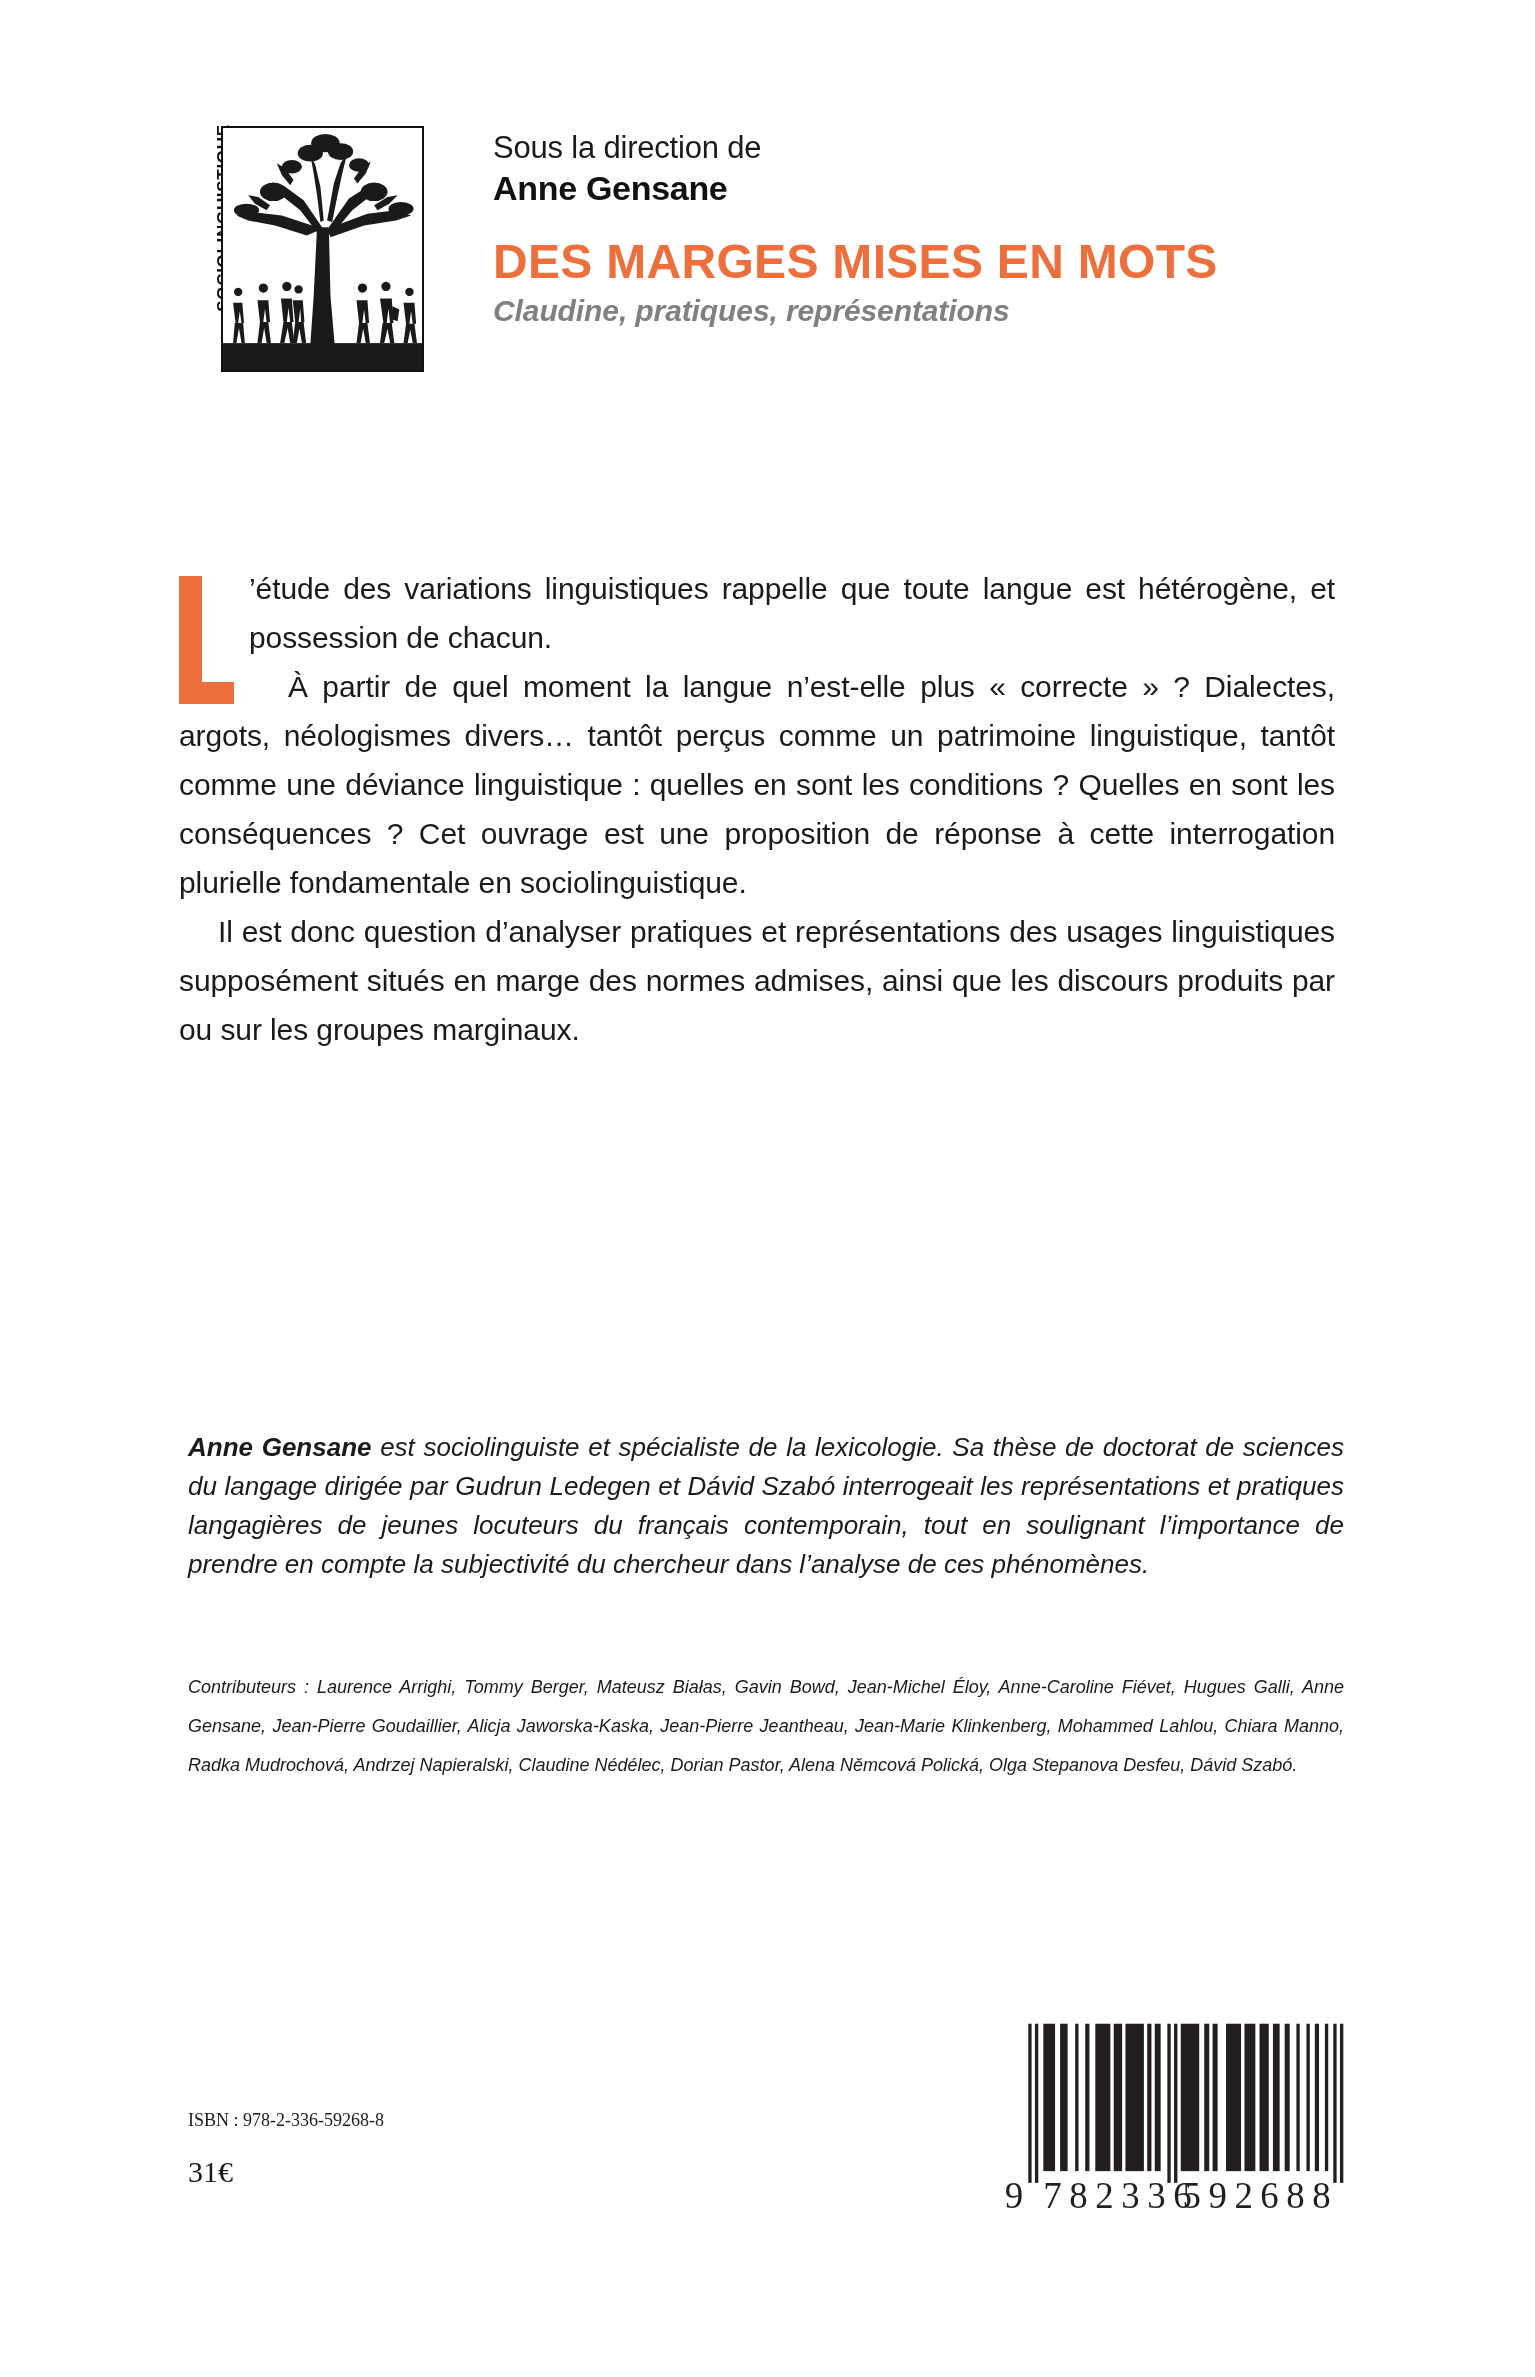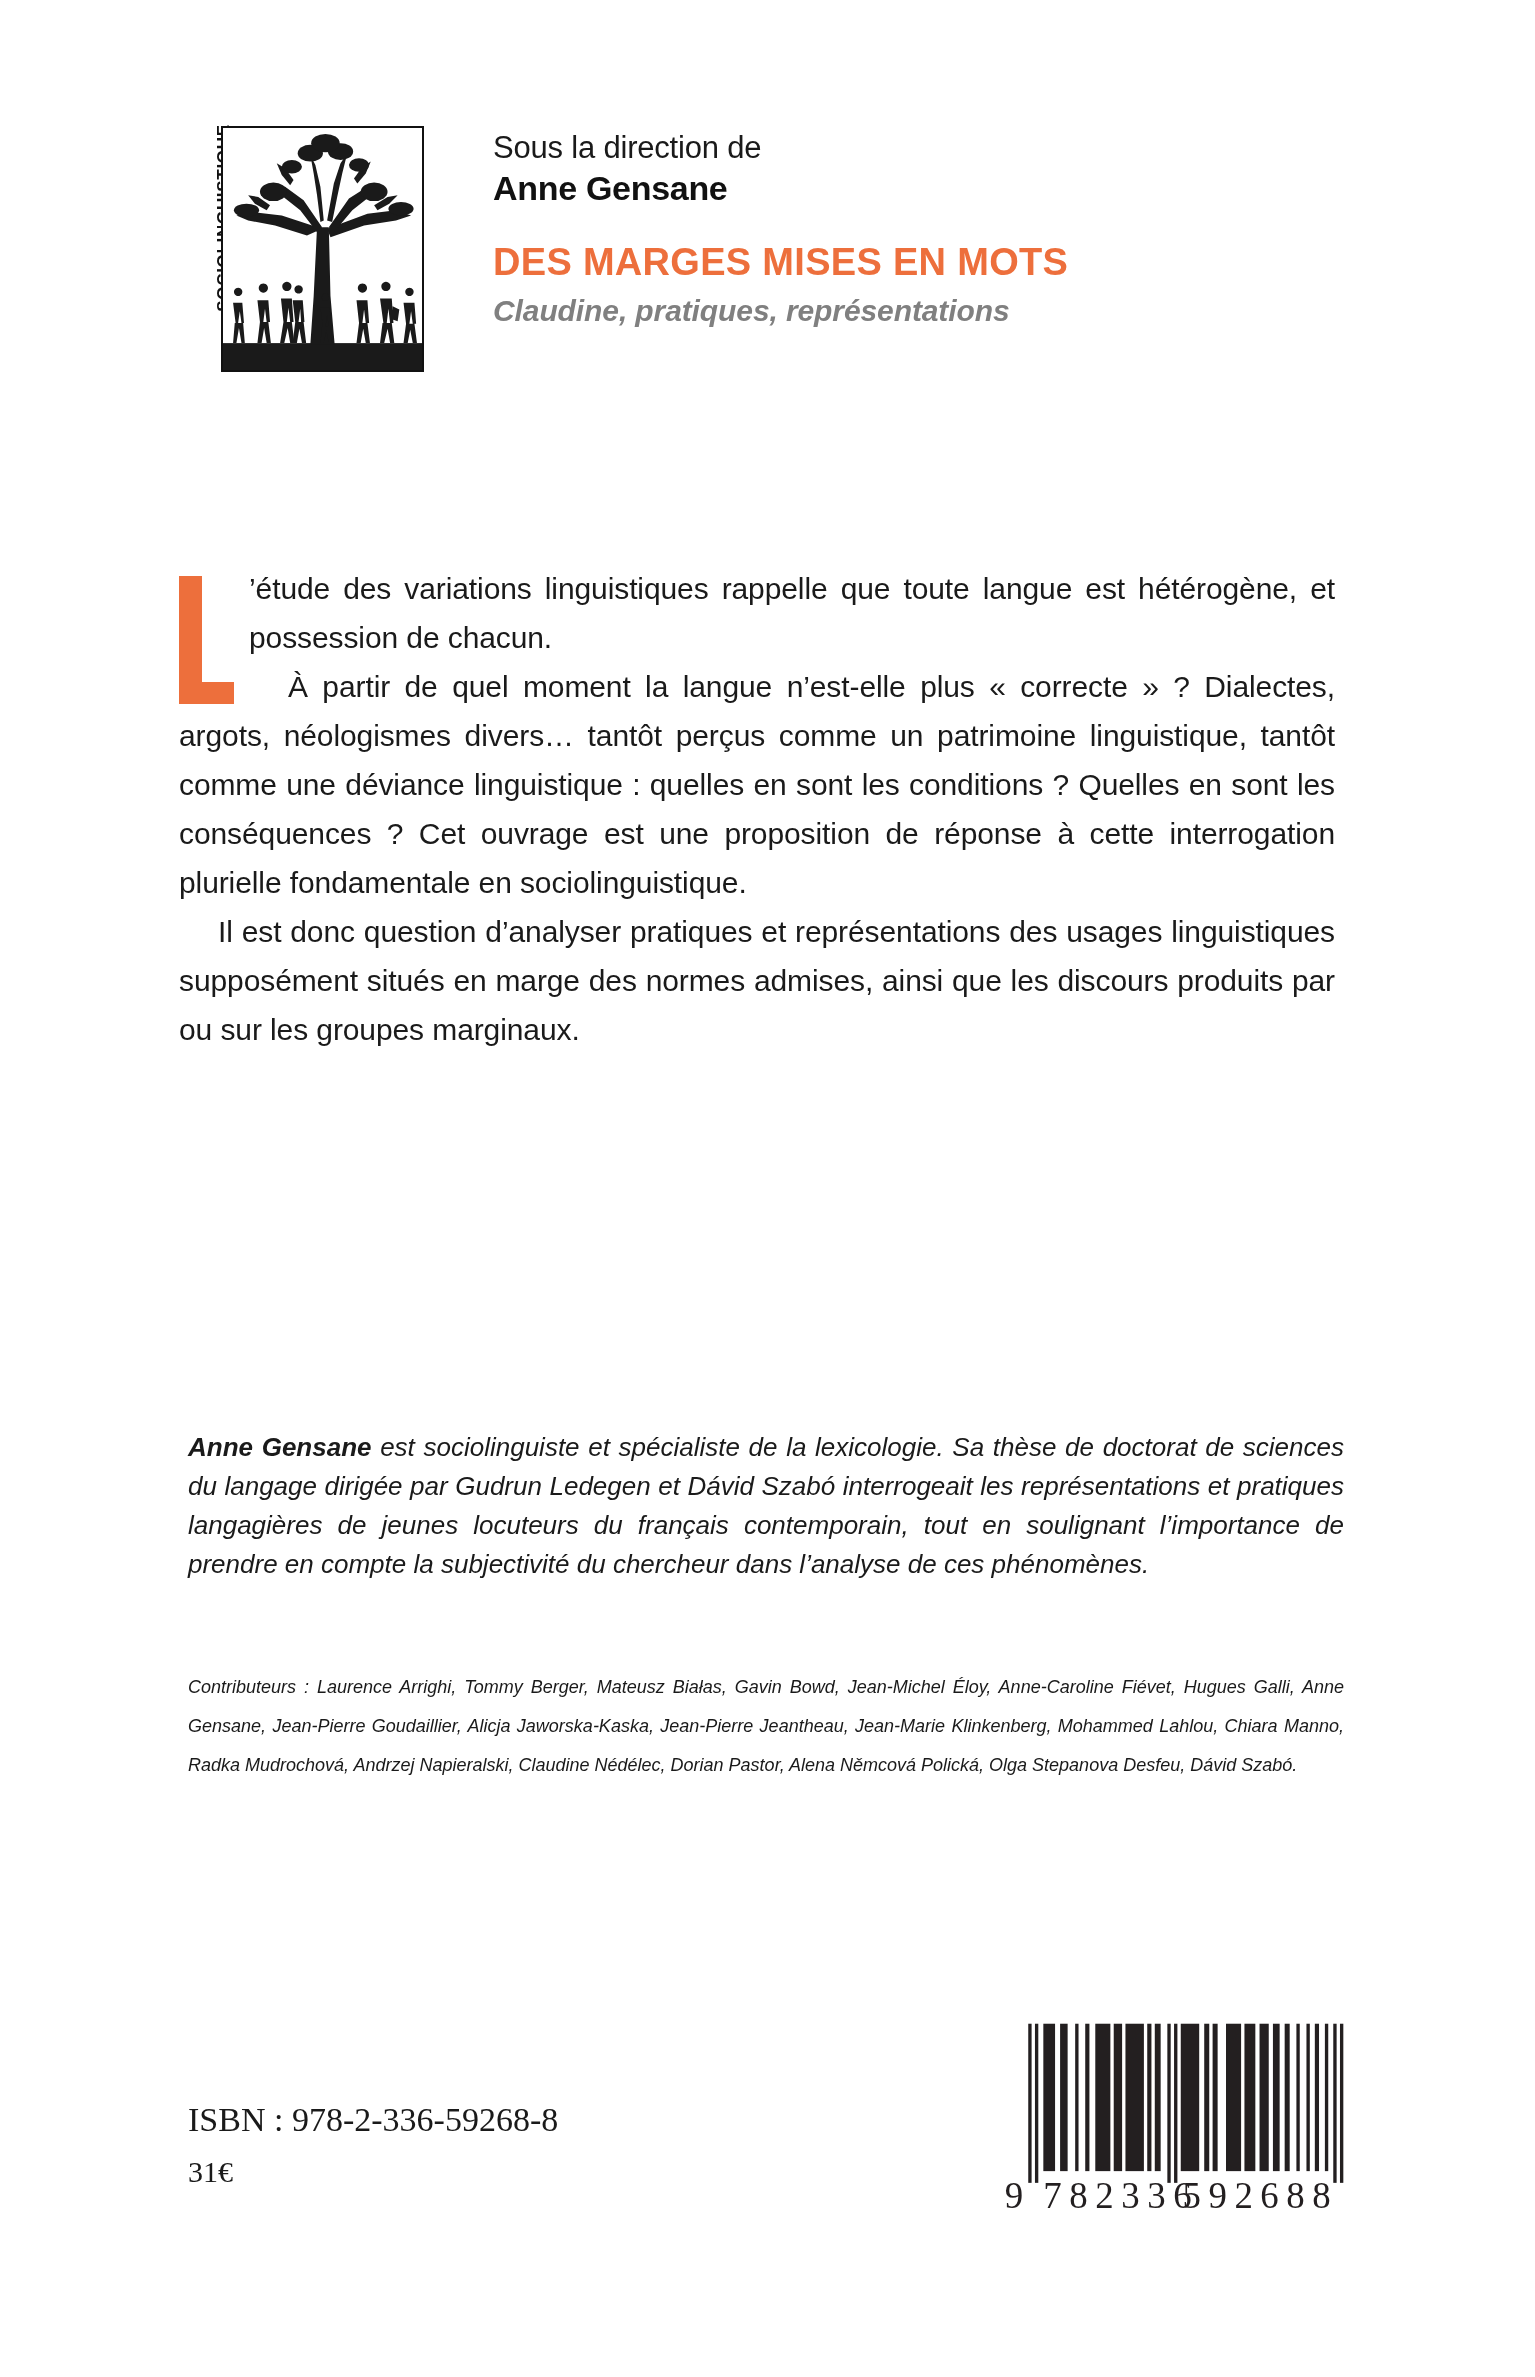--- a/index.html
+++ b/index.html
@@ -77,21 +77,21 @@
   .director-name {
     font-size: 34px;
     line-height: 42px;
     font-weight: bold;
     color: #111111;
     letter-spacing: -0.3px;
     margin-top: 0.8px;
   }
   .main-title {
     margin-top: 31px;
-    font-size: 38px;
+    font-size: 48px;
     line-height: 44px;
     font-weight: bold;
     color: #ED6F3C;
     letter-spacing: 0.3px;
   }
   .subtitle {
     margin-top: 7.6px;
     font-size: 30px;
     line-height: 37px;
     font-style: italic;
@@ -180,21 +180,21 @@
     font-size: 23.5px;
     line-height: 28.5px;
     color: #1a1a1a;
     white-space: nowrap;
   }
   .isbn-line {
     position: absolute;
     left: 0;
     top: 92px;
     font-family: "Liberation Serif", serif;
-    font-size: 34px;
+    font-size: 18px;
     line-height: 32px;
     color: #1a1a1a;
     white-space: nowrap;
   }
   .price-line {
     position: absolute;
     left: 0;
     top: 141px;
     font-family: "Liberation Serif", serif;
     font-size: 30px;

